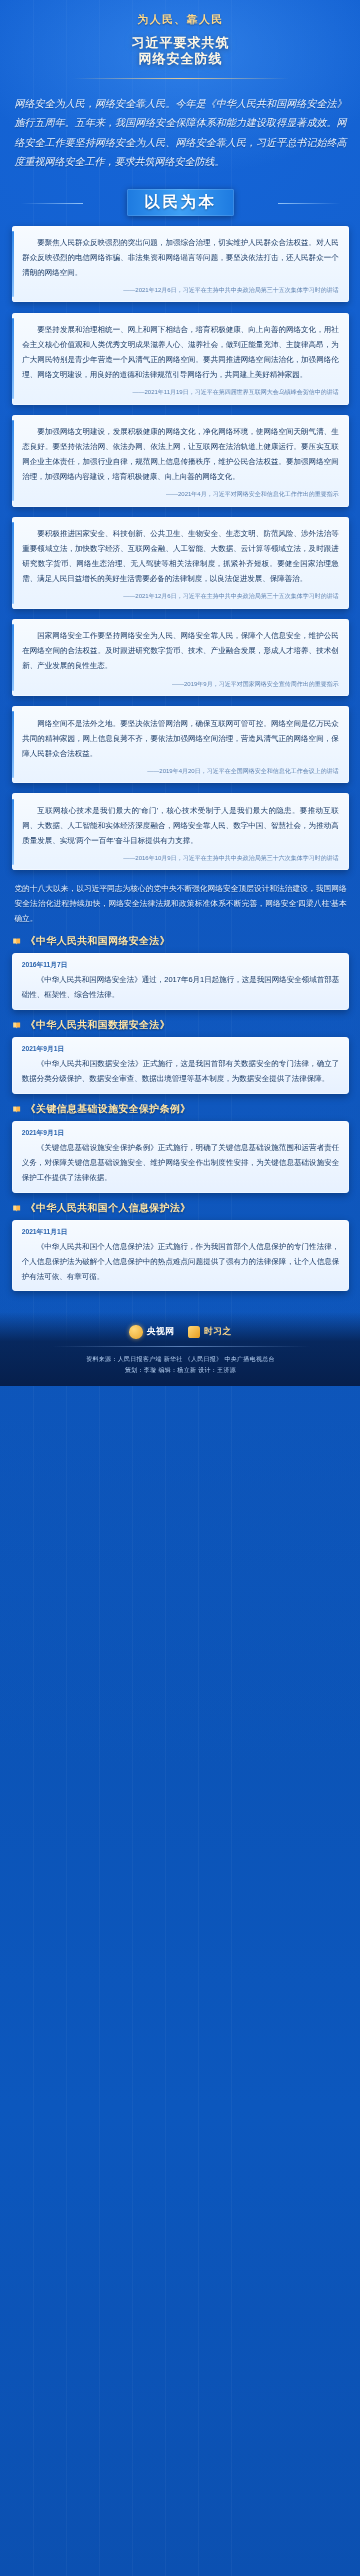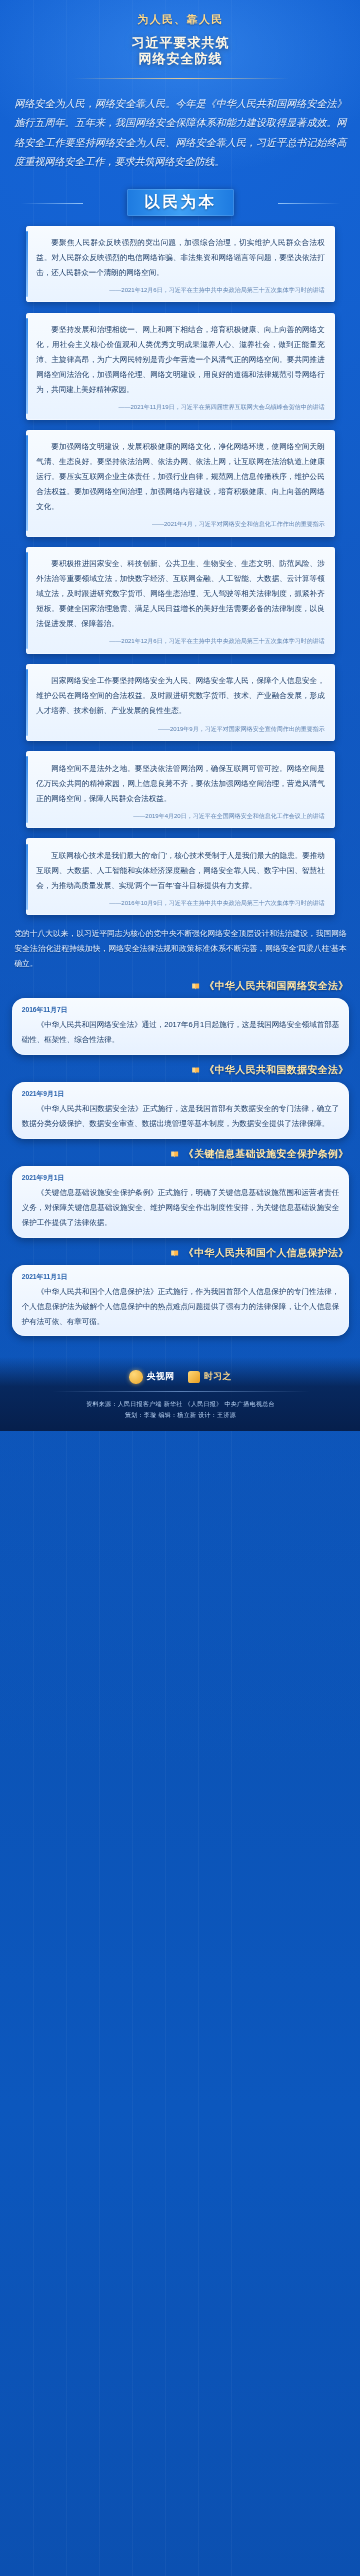--- a/index.html
+++ b/index.html
@@ -90,21 +90,21 @@
     text-shadow:0 1px 2.1px rgba(0,0,0,.35);
   }
   .section-head .wing{
     position:absolute;top:50%;width:62px;height:1px;
     background:linear-gradient(90deg, rgba(255,255,255,0), rgba(180,220,255,.8));
   }
   .section-head .wing.left{left:20.6px;}
   .section-head .wing.right{right:20.6px;transform:scaleX(-1);}
 
   
-  .cards{padding:0 26px;}
+  .cards{padding:0 12px;}
   .card{
     position:relative;
     margin:0 0 10.3px;
     background:linear-gradient(180deg,#f7fbff 0%, #e9f3ff 100%);
     border-radius:3.1px;
     padding:9.3px 10.3px 7.2px;
     box-shadow:0 2.1px 7.2px rgba(0,0,0,.28), inset 0 0 0 0.5px rgba(255,255,255,.7);
   }
   .card:before{
     content:"";
@@ -138,32 +138,31 @@
     line-height:1.95;
     text-align:justify;
     text-shadow:0 0.5px 1px rgba(0,0,0,.3);
   }
   .law{
     margin:9.3px 12.4px 0;
   }
   .law-title{
     display:flex;align-items:center;gap:4.1px;
     margin-bottom:5.2px;
-    justify-content:flex-end;
   }
   .law-title .book-icon{
     width:9.3px;height:9.3px;flex:0 0 9.3px;
   }
   .law-title .t{
     font-size:9.8px;font-weight:bold;color:#ffe6a8;letter-spacing:0.5px;
     text-shadow:0 1px 2.1px rgba(0,0,0,.4);
   }
   .law-card{
     background:linear-gradient(180deg,#f7fbff 0%, #e7f1ff 100%);
-    border-radius:13px;
+    border-radius:4px;
     padding:8.2px 9.3px 7.2px;
     box-shadow:0 2.1px 7.2px rgba(0,0,0,.28), inset 0 0 0 0.5px rgba(255,255,255,.7);
   }
   .law-card .date{
     font-size:6.7px;color:#2a63ad;font-weight:bold;margin:0 0 2.1px;
   }
   .law-card p{
     margin:0;font-size:7.5px;line-height:2.0;color:#12335f;text-align:justify;text-indent:2em;
   }
 

